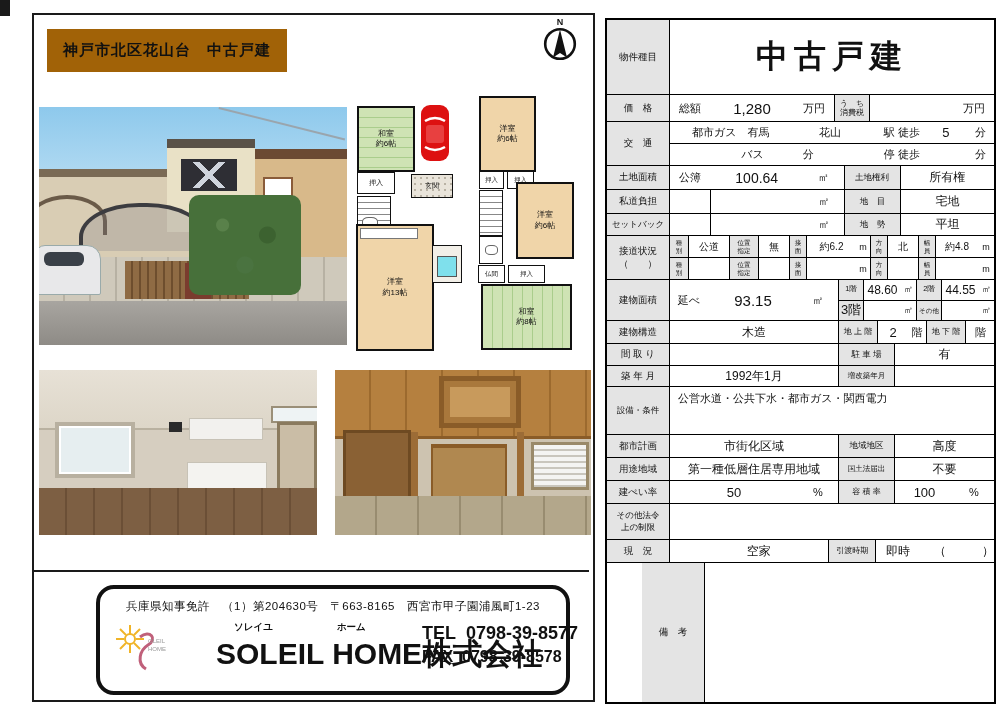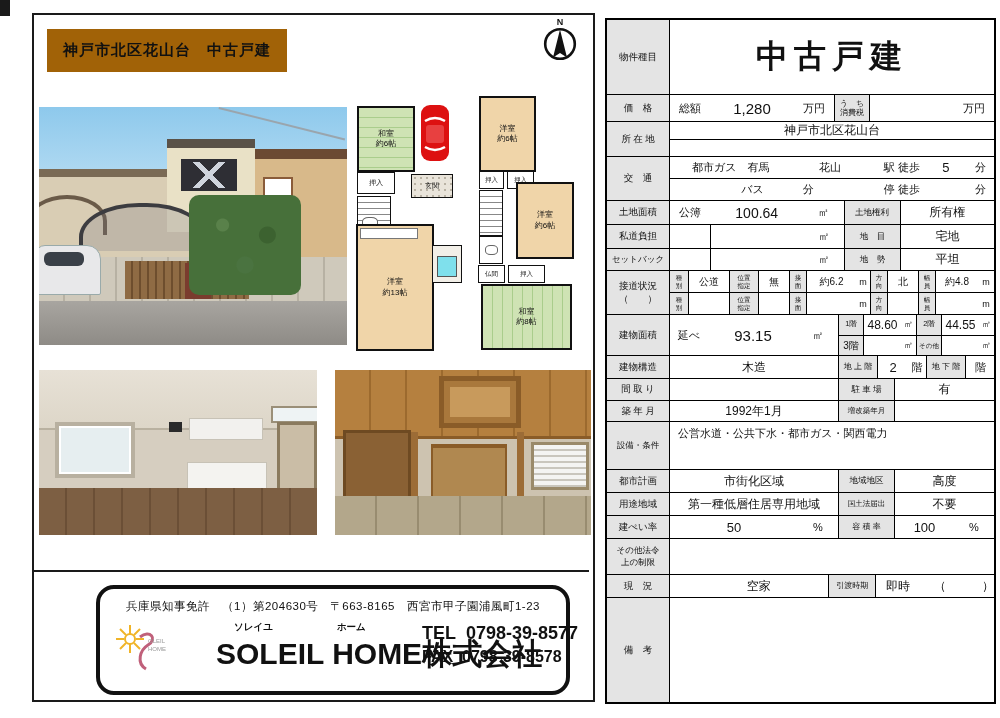--- a/index.html
+++ b/index.html
@@ -92,23 +92,23 @@
   #furigana .f1{margin-left:18px;}
   #furigana .f2{margin-left:64px;}
   #company-name{font-size:30px;font-weight:bold;letter-spacing:0px;white-space:nowrap;}
   #telfax{left:322px;top:34px;width:140px;font-weight:bold;white-space:nowrap;}
   #telfax .tel{font-size:18px;}
   #telfax .fax{font-size:16px;margin-top:4px;}
 
   
   #table{left:605px;top:18px;width:387px;height:682px;border:2px solid #000;display:flex;flex-direction:column;background:#fff;}
   .tr{display:flex;border-bottom:1px solid #000;flex:0 0 auto;}
-  .tr:last-child{border-bottom:none;flex:1 1 auto;}
+  .tr:last-child{border-bottom:none;flex:1 1 auto;margin-left:35px;}
   .lbl{width:62px;flex:0 0 62px;background:#e4e4e4;border-right:1px solid #000;display:flex;flex-direction:column;
-       align-items:center;justify-content:center;text-align:left;font-size:9.5px;line-height:1.3;font-family:Liberation Serif, serif;}
+       align-items:center;justify-content:center;text-align:left;font-size:9.5px;line-height:1.3;}
   .ct{flex:1;display:flex;min-width:0;}
   .c{display:flex;align-items:center;justify-content:center;font-size:11px;white-space:nowrap;}
   .g{background:#e4e4e4;display:flex;flex-direction:column;align-items:center;justify-content:center;
      font-size:8px;line-height:1.15;text-align:center;}
   .bl{border-left:1px solid #000;}
   .br{border-right:1px solid #000;}
   .subcol{flex:1;display:flex;flex-direction:column;min-width:0;}
   .subrow{flex:1;display:flex;position:relative;min-width:0;}
   .divt{border-top:1px solid #000;}
   .big-title{flex:1;display:flex;align-items:center;justify-content:center;font-size:32px;font-weight:600;letter-spacing:6px;}
@@ -287,29 +287,20 @@
         <div class="c" style="width:40px;">万円</div>
         <div class="g bl br" style="width:34px;">
           <span>う　ち</span>
             <span>消費税</span>
         </div>
         <div class="c" style="flex:1;"></div>
         <div class="c" style="width:40px;">万円</div>
       </div>
     </div>
 
-    <div class="tr" style="height:34px;">
-      <div class="lbl">所 在 地</div>
-      <div class="subcol">
-        <div class="subrow">
-            <div class="c val12" style="flex:1;">神戸市北区花山台</div>
-          </div>
-        <div class="subrow divt"></div>
-      </div>
-    </div>
 
     <div class="tr" style="height:43px;">
       <div class="lbl">交　通</div>
       <div class="subcol">
         <div class="subrow">
           <span class="as" style="left:22px;">都市ガス　有馬</span>
           <span class="as" style="left:46%;">花山</span>
           <span class="as" style="left:66%;">駅 徒歩</span>
           <span class="as" style="left:84%;font-size:13px;">5</span>
           <span class="as" style="right:8px;">分</span>
@@ -432,21 +423,21 @@
         <div class="subcol" style="flex:1;">
           <div class="subrow">
             <div class="g bl" style="width:24px;font-size:7.5px;">1階</div>
             <div class="c bl" style="flex:1;font-size:12px;">48.60</div>
             <div class="c" style="width:15px;font-size:9px;">㎡</div>
             <div class="g bl" style="width:24px;font-size:7.5px;">2階</div>
             <div class="c bl" style="flex:1;font-size:12px;">44.55</div>
             <div class="c" style="width:15px;font-size:9px;">㎡</div>
           </div>
           <div class="subrow divt">
-            <div class="g bl" style="width:24px;font-size:10px;">3階</div>
+            <div class="g bl" style="width:24px;font-size:13px;">3階</div>
             <div class="c bl" style="flex:1;"></div>
             <div class="c" style="width:15px;font-size:9px;">㎡</div>
             <div class="g bl" style="width:24px;font-size:6.5px;">その他</div>
             <div class="c bl" style="flex:1;"></div>
             <div class="c" style="width:15px;font-size:9px;">㎡</div>
           </div>
         </div>
       </div>
     </div>
 

